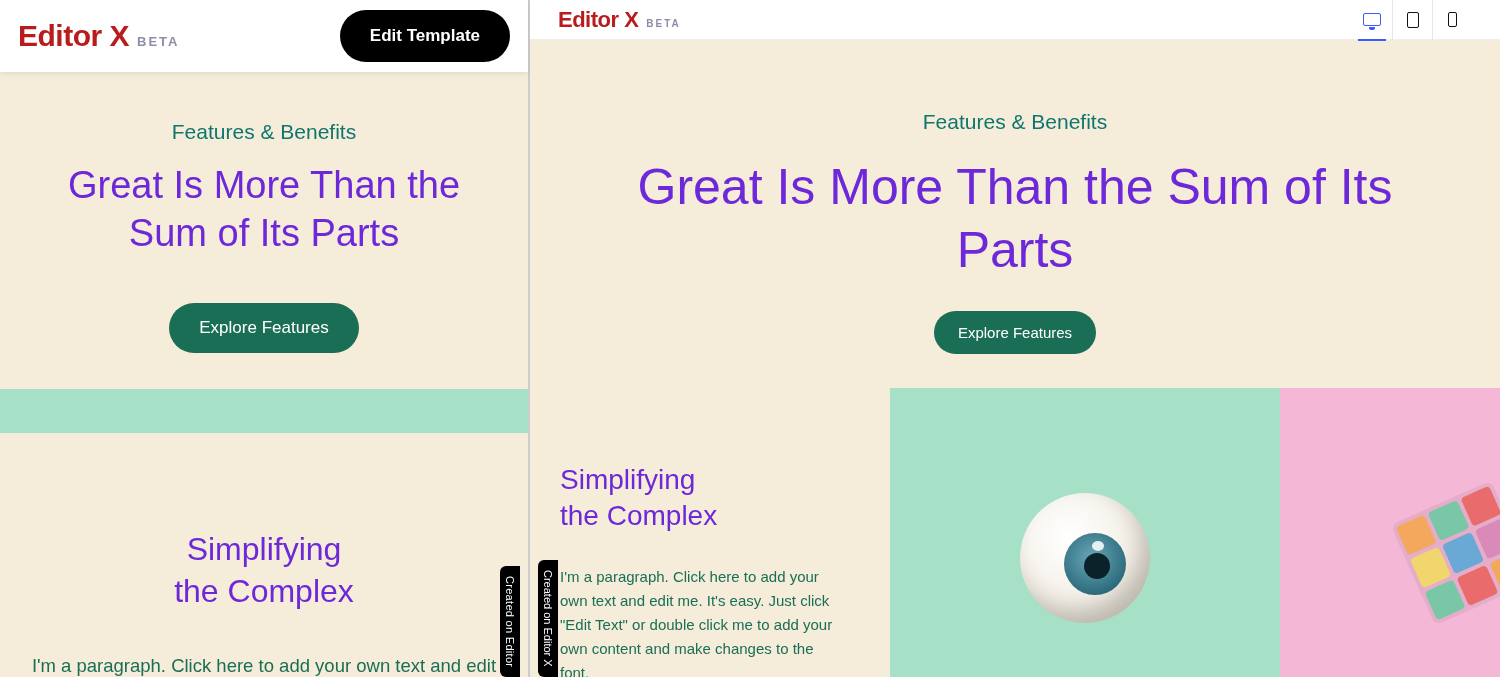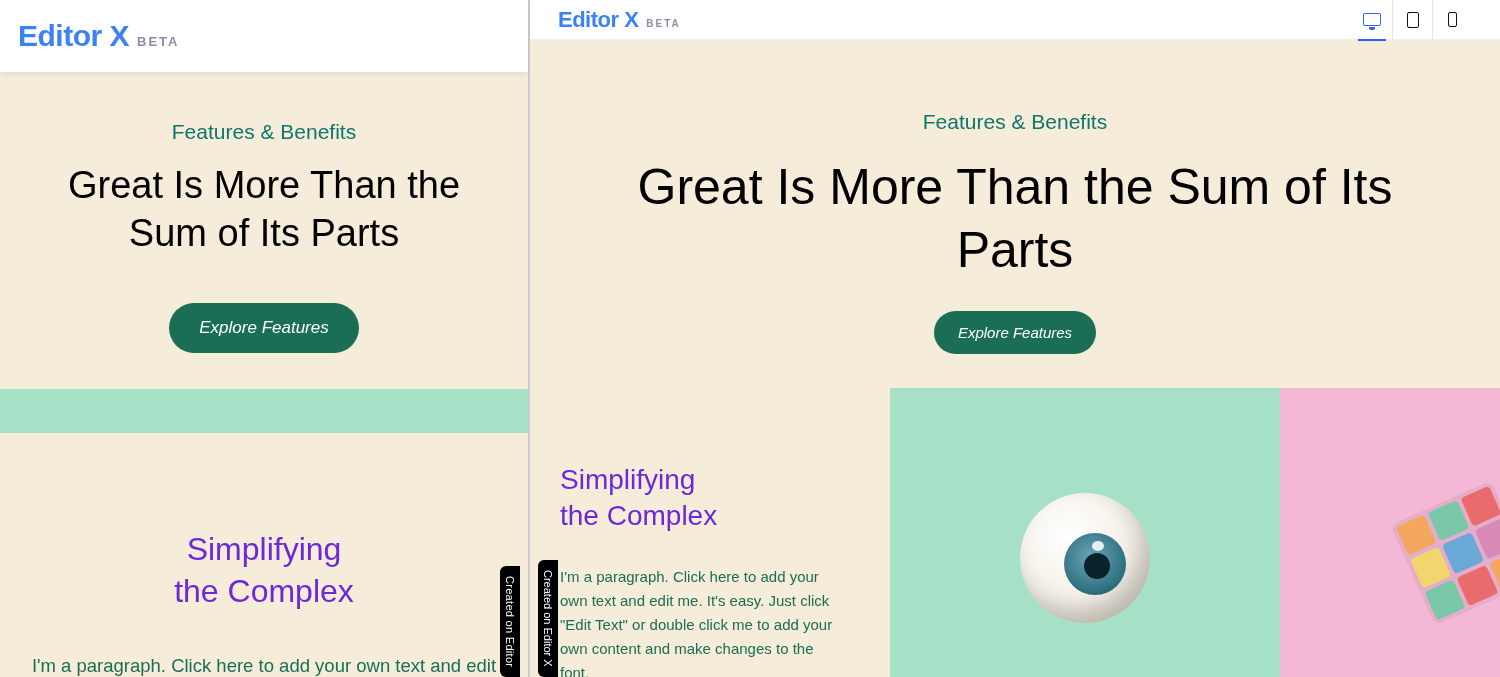--- a/index.html
+++ b/index.html
@@ -32,21 +32,21 @@
   box-shadow: 0 2px 6px rgba(0,0,0,0.08);
 }
 .logo {
   display: flex;
   align-items: baseline;
   gap: 8px;
 }
 .logo-main {
   font-size: 30px;
   font-weight: 800;
-  color: #3b82f6;
+  color: #b91c1c;
   letter-spacing: -0.5px;
 }
 .logo-beta {
   font-size: 13px;
   font-weight: 700;
   color: #8f8da6;
   letter-spacing: 2px;
 }
 .edit-btn {
   background: #000;
@@ -64,38 +64,37 @@
   overflow: hidden;
   text-align: center;
 }
 .eyebrow {
   color: #0f766e;
   font-size: 21px;
   font-weight: 500;
   margin-top: 48px;
 }
 .hero-title {
-  color: #000000;
+  color: #6d28d9;
   font-size: 38px;
   font-weight: 500;
   line-height: 1.25;
   margin-top: 18px;
   padding: 0 30px;
 }
 .explore-btn {
   background: #1a6e55;
   color: #fff;
   border: none;
   font-size: 17px;
   font-weight: 500;
   padding: 15px 30px;
   border-radius: 28px;
   margin-top: 46px;
   cursor: pointer;
-  font-style: italic;
 }
 .mint-band {
   background: #a6e0c6;
   height: 44px;
   margin-top: 36px;
 }
 .sub-title {
   color: #6d28d9;
   font-size: 32px;
   font-weight: 500;
@@ -286,20 +285,21 @@
 </style>
 </head>
 <body>
 
 <div class="left-panel">
   <div class="left-header">
     <div class="logo">
       <span class="logo-main"><span>Editor X</span></span>
       <span class="logo-beta">BETA</span>
     </div>
+    <button class="edit-btn">Edit Template</button>
   </div>
 
   <div class="left-content">
     <div class="eyebrow">Features &amp; Benefits</div>
     <div class="hero-title">Great Is More Than the Sum of Its Parts</div>
     <button class="explore-btn">Explore Features</button>
     <div class="mint-band"></div>
     <div class="sub-title">
       <span>Simplifying</span><br><span>the Complex</span>
     </div>

